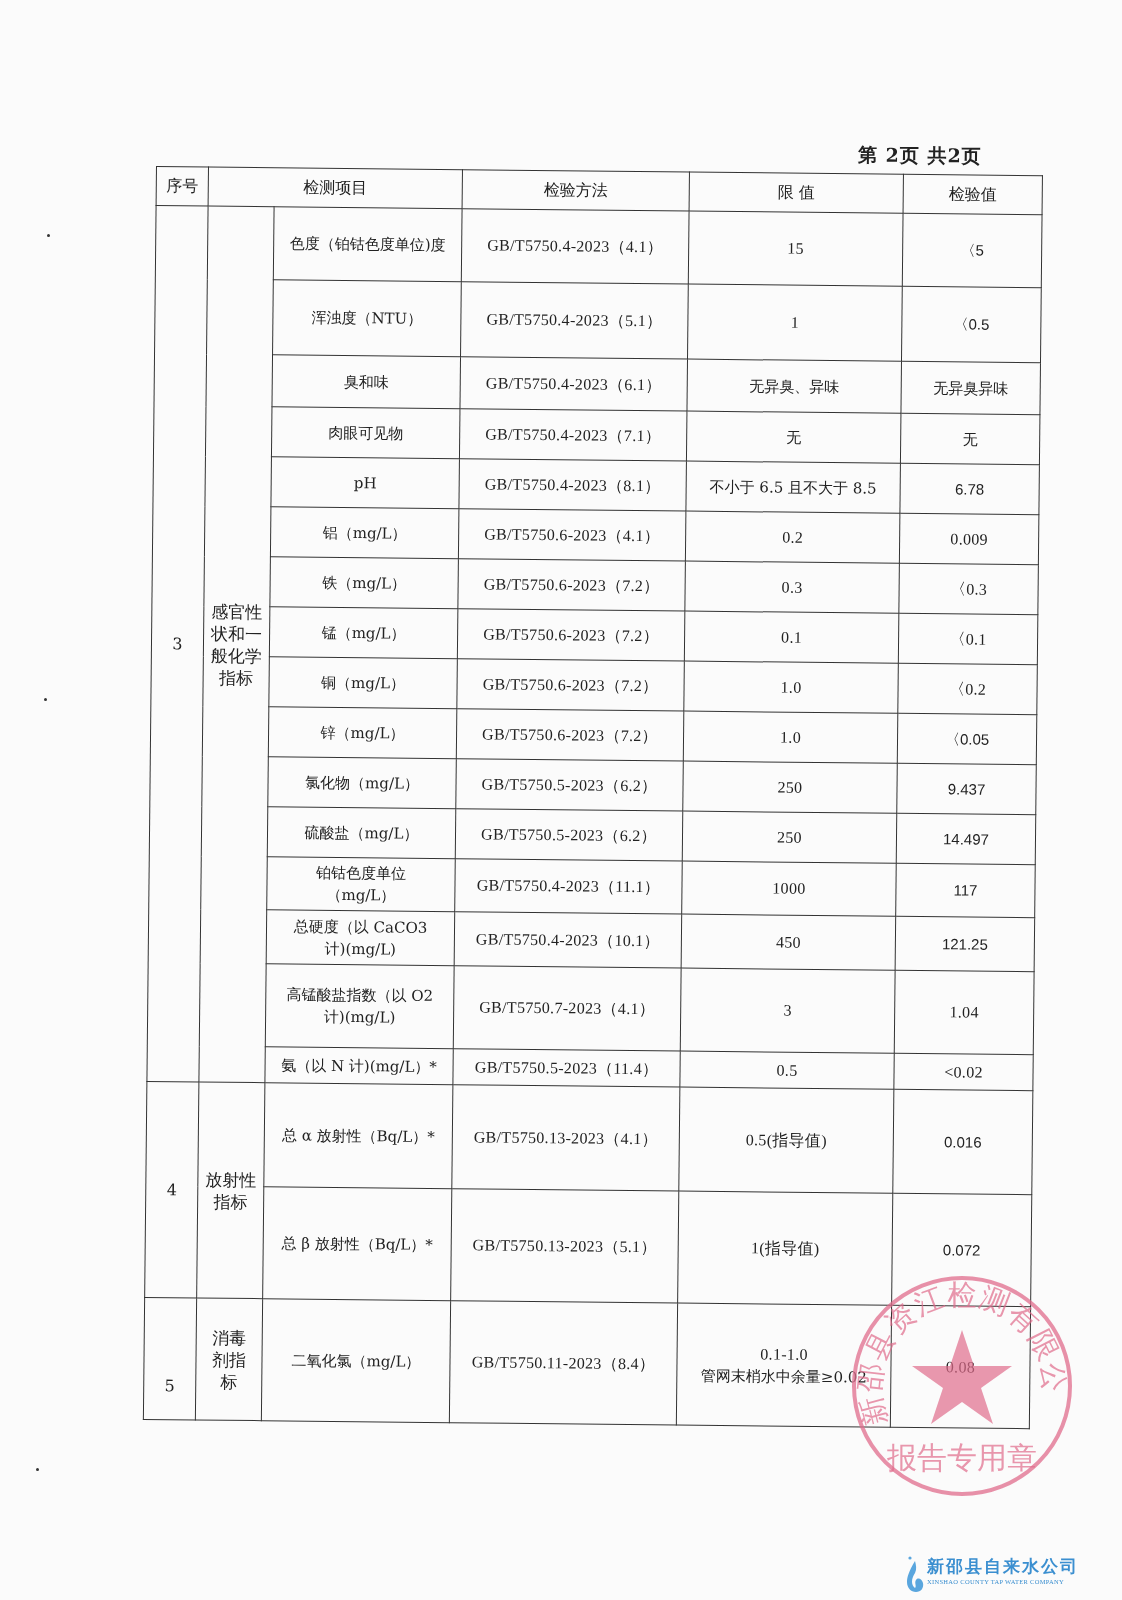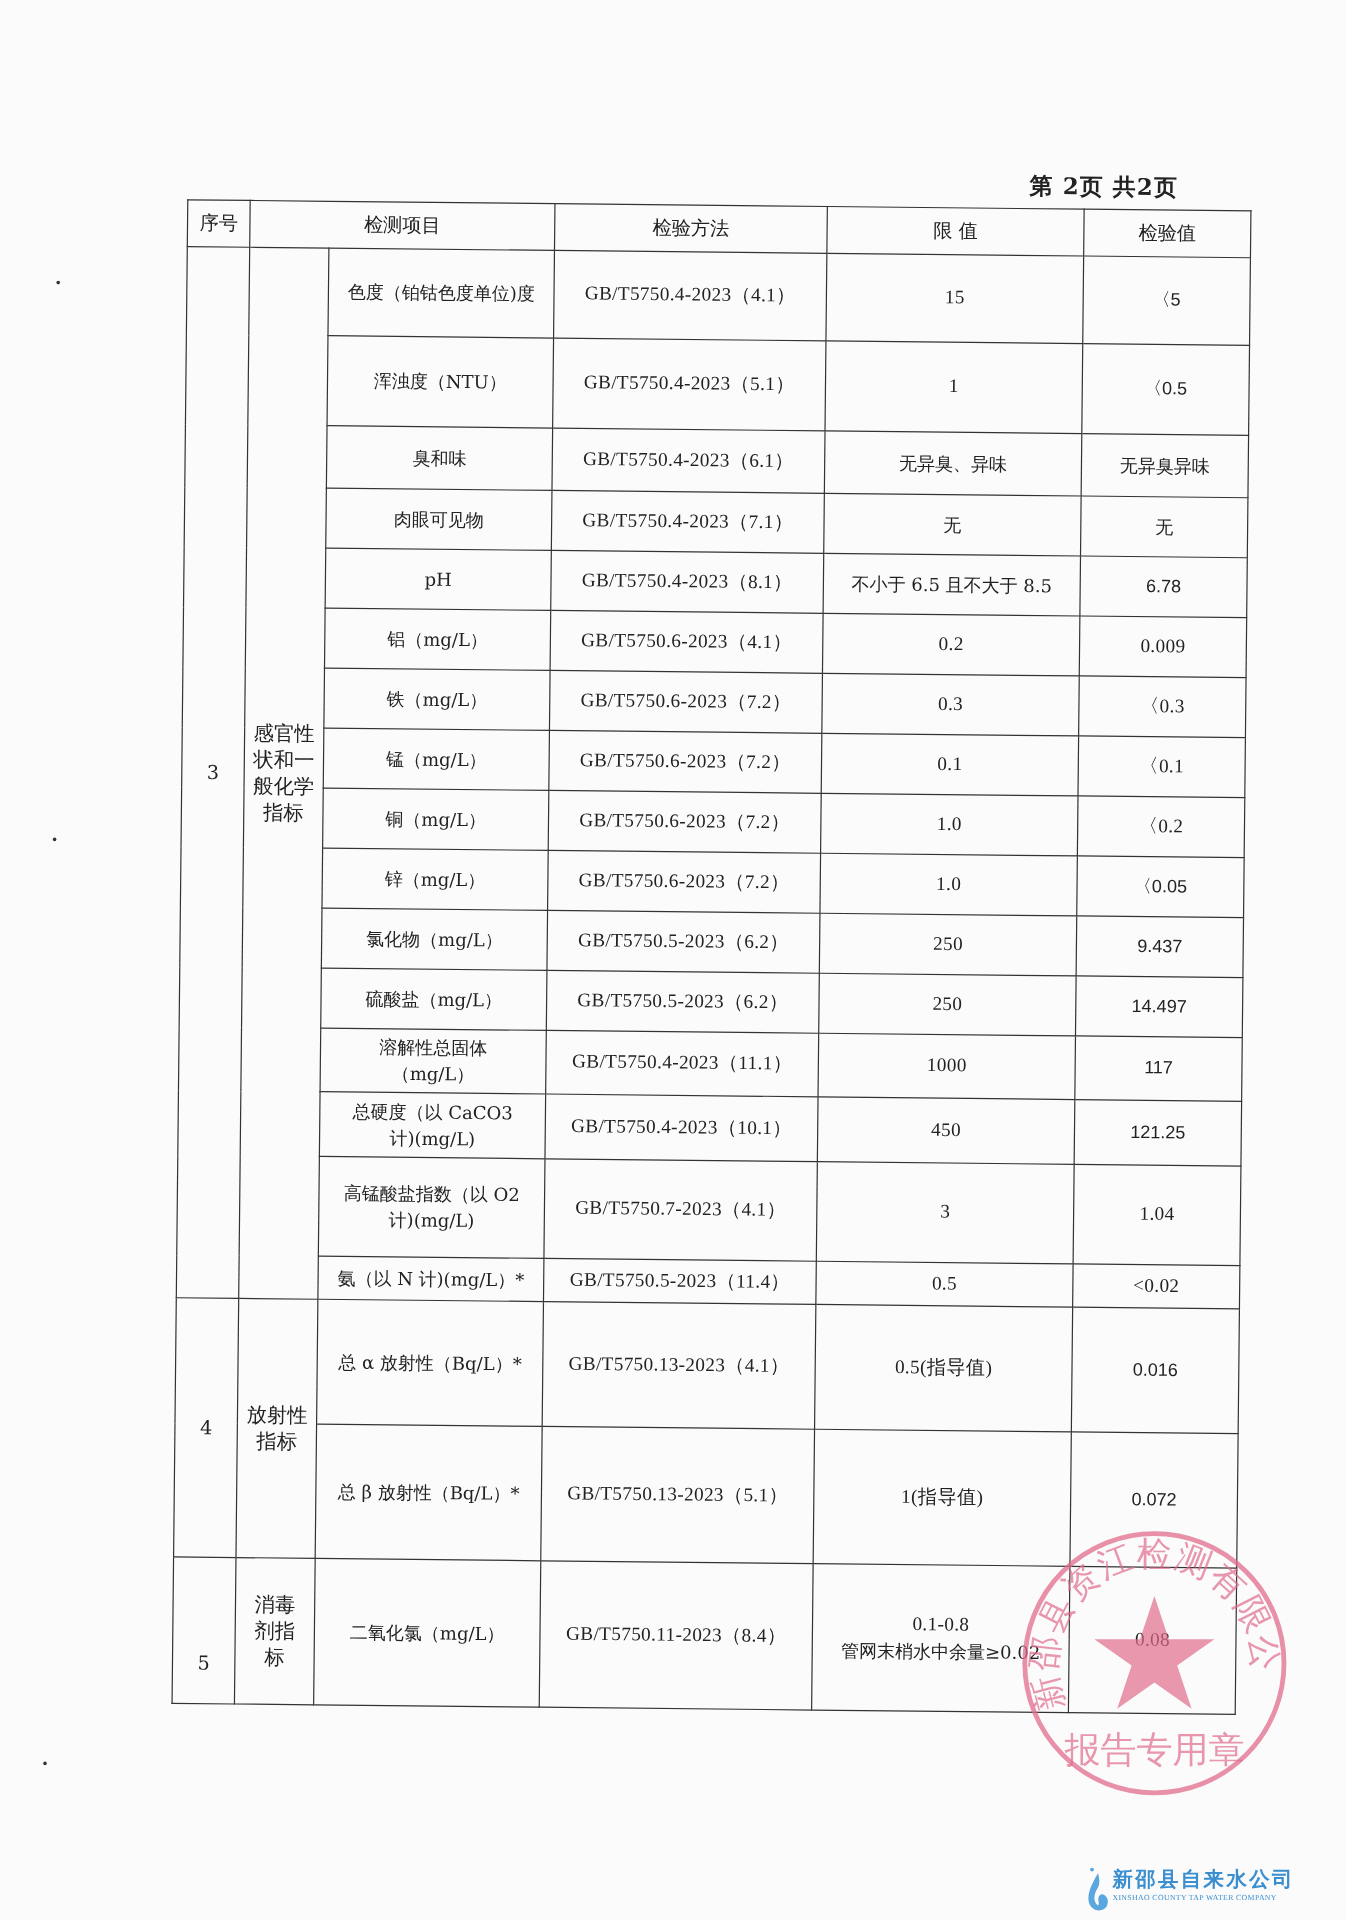--- a/index.html
+++ b/index.html
@@ -153,21 +153,21 @@
       <td class="val">9.437</td>
     </tr>
     <tr style="height:50px">
       <td>硫酸盐（mg/L）</td>
       <td class="mono">GB/T5750.5-2023（6.2）</td>
       <td class="mono">250</td>
       <td class="val">14.497</td>
     </tr>
     <tr style="height:53px">
       <td>
-        <span>溶解性总固体</span><br>
+        <span>铂钴色度单位</span><br>
         <span>（mg/L）</span>
       </td>
       <td class="mono">GB/T5750.4-2023（11.1）</td>
       <td class="mono">1000</td>
       <td class="val">117</td>
     </tr>
     <tr style="height:54px">
       <td>
         <span>总硬度（以 CaCO3</span><br>
         <span>计)(mg/L)</span>
@@ -213,21 +213,21 @@
     <tr style="height:122px">
       <td class="seq" style="vertical-align:bottom;padding-bottom:22px;">5</td>
       <td class="cat">
         <span>消毒</span><br>
         <span>剂指</span><br>
         <span>标</span>
       </td>
       <td>二氧化氯（mg/L）</td>
       <td class="mono">GB/T5750.11-2023（8.4）</td>
       <td>
-        <span class="mono">0.1-0.8</span><br>
+        <span class="mono">0.1-1.0</span><br>
         <span>管网末梢水中余量≥0.02</span>
       </td>
       <td class="mono">0.08</td>
     </tr>
   </tbody>
 </table>
 </div>
 
 <span class="dot" style="left:47px;top:234px"></span>
 <span class="dot" style="left:44px;top:698px"></span>

